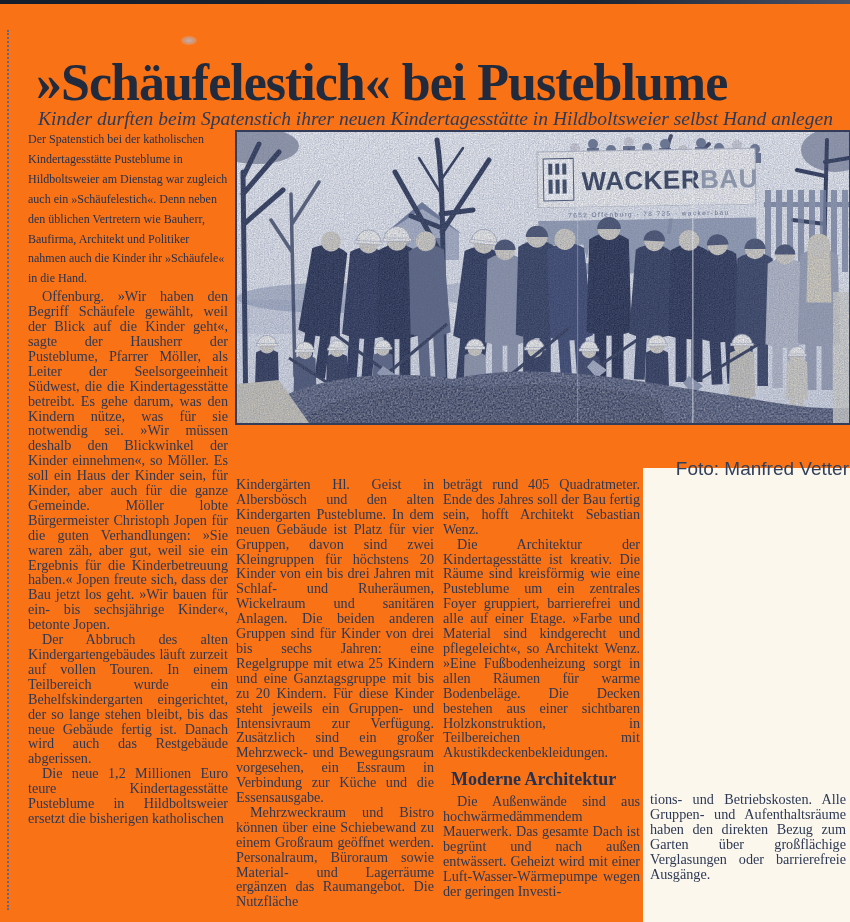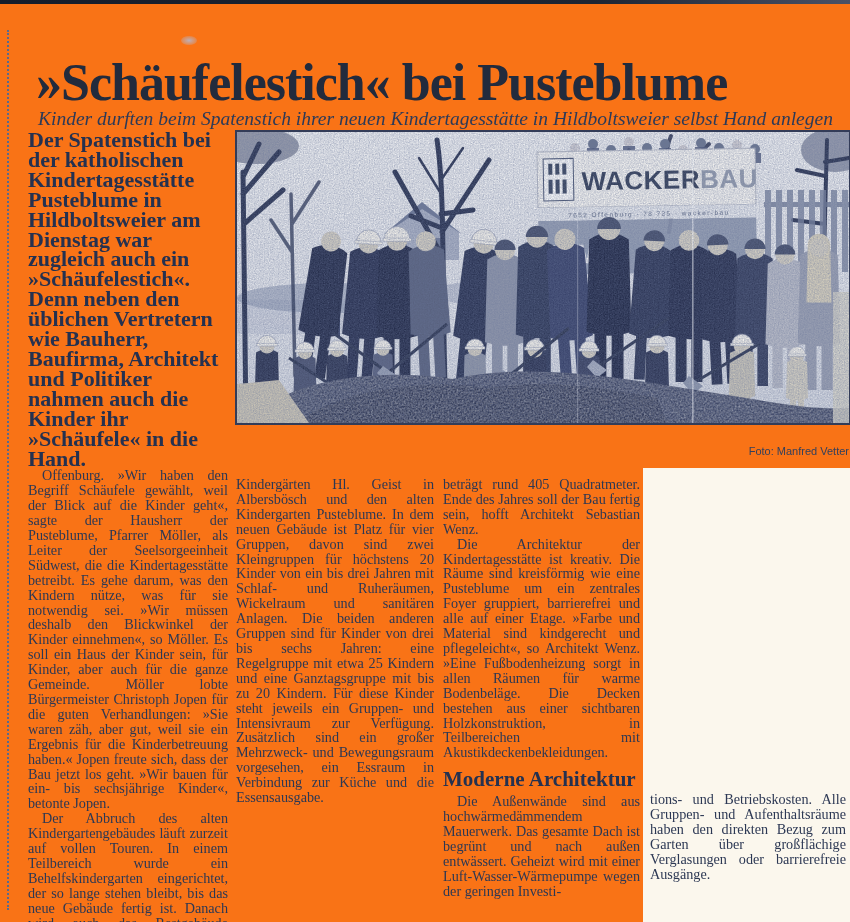--- a/index.html
+++ b/index.html
@@ -19,33 +19,33 @@
         font-size:19.5px;font-style:italic;color:#2c3a58;white-space:nowrap;}
 
   .col{position:absolute;text-align:justify;font-size:14.2px;line-height:14.9px;color:#2c3854;}
   .col p{margin:0;text-indent:14px;}
   .col p.noindent{text-indent:0;}
   #col1{left:28px;top:130px;width:200px;}
   #col2{left:236px;top:477px;width:198px;}
   #col3{left:443px;top:477px;width:197px;}
   #col4{left:650px;top:792px;width:196px;}
 
-  .lead{font-weight:bold;font-size:22px;line-height:19.9px;text-align:left;color:#243150;margin:0 0 10px 0;}
+  .lead{font-weight:normal;font-size:12px;line-height:19.9px;text-align:left;color:#243150;margin:0 0 10px 0;}
   .byline{font-variant:small-caps;font-size:14.5px;letter-spacing:.6px;color:#32405e;
           border-bottom:2px dotted #5a6a8e;padding-bottom:3px;margin-bottom:9px;}
-  .subhead{font-weight:bold;font-size:21px;line-height:20px;text-align:left;
-           margin:9px 0 5px 0;color:#243150;}
+  .subhead{font-weight:bold;font-size:18px;line-height:20px;text-align:left;
+           margin:9px 0 5px 8px;color:#243150;}
 
   .photo{position:absolute;left:235px;top:130px;width:612px;height:291px;
          border:2px solid #333c58;background:#dfe2e8;}
   .photo svg{display:block;}
   .caption{position:absolute;left:235px;top:434px;width:614px;
            font-family:"Liberation Sans", sans-serif;font-weight:bold;
            font-size:14px;line-height:16.8px;color:#1e2a44;}
-  .credit{float:right;font-weight:normal;font-size:11px;color:#33405c;margin-top:9px;margin-left:8px;}
+  .credit{float:right;font-weight:normal;font-size:19px;color:#33405c;margin-top:27px;margin-left:8px;}
 </style>
 </head>
 <body>
 
 <div class="page">
   <div class="toprule"></div>
   <div class="leftdots"></div>
   <div class="smudge"></div>
   <div class="lightpatch"></div>
 
@@ -380,20 +380,21 @@
 
   <div class="col" id="col1">
     <p class="lead noindent">Der Spatenstich bei der katholischen Kindertagesstätte Pusteblume in Hildboltsweier am Dienstag war zugleich auch ein »Schäufelestich«. Denn neben den üblichen Vertretern wie Bauherr, Baufirma, Architekt und Politiker nahmen auch die Kinder ihr »Schäufele« in die Hand.</p>
     <p>Offenburg. »Wir haben den Begriff Schäufele gewählt, weil der Blick auf die Kinder geht«, sagte der Hausherr der Pusteblume, Pfarrer Möller, als Leiter der Seelsorgeeinheit Südwest, die die Kindertagesstätte betreibt. Es gehe darum, was den Kindern nütze, was für sie notwendig sei. »Wir müssen deshalb den Blickwinkel der Kinder einnehmen«, so Möller. Es soll ein Haus der Kinder sein, für Kinder, aber auch für die ganze Gemeinde. Möller lobte Bürgermeister Christoph Jopen für die guten Verhandlungen: »Sie waren zäh, aber gut, weil sie ein Ergebnis für die Kinderbetreuung haben.« Jopen freute sich, dass der Bau jetzt los geht. »Wir bauen für ein- bis sechsjährige Kinder«, betonte Jopen.</p>
     <p>Der Abbruch des alten Kindergartengebäudes läuft zurzeit auf vollen Touren. In einem Teilbereich wurde ein Behelfskindergarten eingerichtet, der so lange stehen bleibt, bis das neue Gebäude fertig ist. Danach wird auch das Restgebäude abgerissen.</p>
     <p>Die neue 1,2 Millionen Euro teure Kindertagesstätte Pusteblume in Hildboltsweier ersetzt die bisherigen katholischen</p>
   </div>
 
   <div class="col" id="col2">
     <p class="noindent">Kindergärten Hl. Geist in Albersbösch und den alten Kindergarten Pusteblume. In dem neuen Gebäude ist Platz für vier Gruppen, davon sind zwei Kleingruppen für höchstens 20 Kinder von ein bis drei Jahren mit Schlaf- und Ruheräumen, Wickelraum und sanitären Anlagen. Die beiden anderen Gruppen sind für Kinder von drei bis sechs Jahren: eine Regelgruppe mit etwa 25 Kindern und eine Ganztagsgruppe mit bis zu 20 Kindern. Für diese Kinder steht jeweils ein Gruppen- und Intensivraum zur Verfügung. Zusätzlich sind ein großer Mehrzweck- und Bewegungsraum vorgesehen, ein Essraum in Verbindung zur Küche und die Essensausgabe.</p>
+    <p>Mehrzweckraum und Bistro können über eine Schiebewand zu einem Großraum geöffnet werden. Personalraum, Büroraum sowie Material- und Lagerräume ergänzen das Raumangebot. Die Nutzfläche</p>
   </div>
 
   <div class="col" id="col3">
     <p class="noindent">beträgt rund 405 Quadratmeter. Ende des Jahres soll der Bau fertig sein, hofft Architekt Sebastian Wenz.</p>
     <p>Die Architektur der Kindertagesstätte ist kreativ. Die Räume sind kreisförmig wie eine Pusteblume um ein zentrales Foyer gruppiert, barrierefrei und alle auf einer Etage. »Farbe und Material sind kindgerecht und pflegeleicht«, so Architekt Wenz. »Eine Fußbodenheizung sorgt in allen Räumen für warme Bodenbeläge. Die Decken bestehen aus einer sichtbaren Holzkonstruktion, in Teilbereichen mit Akustikdeckenbekleidungen.</p>
     <div class="subhead">Moderne Architektur</div>
     <p>Die Außenwände sind aus hochwärmedämmendem Mauerwerk. Das gesamte Dach ist begrünt und nach außen entwässert. Geheizt wird mit einer Luft-Wasser-Wärmepumpe wegen der geringen Investi-</p>
   </div>
 
   <div class="col" id="col4">

